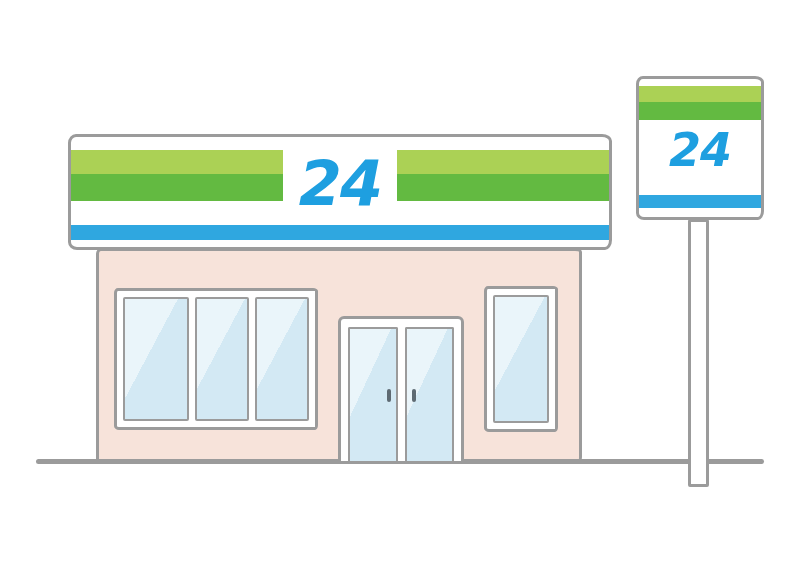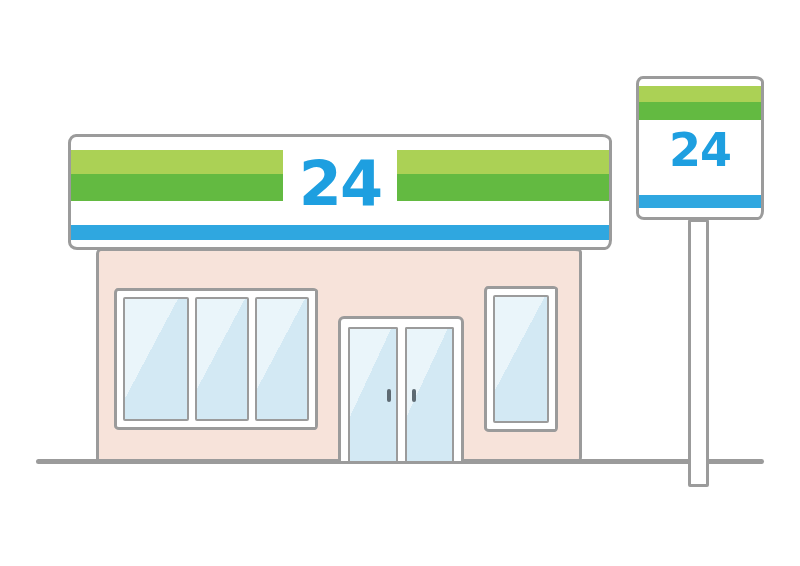--- a/index.html
+++ b/index.html
@@ -10,21 +10,21 @@
     --wall-pink:#f7e3da;
     --glass-blue:#d3e9f4;
     --glass-highlight:#eaf5fa;
     --outline-gray:#9b9b9b;
     --handle-gray:#5e6a72;
     --white:#ffffff;
   }
   html,body{margin:0;padding:0;background:#fff;}
   .canvas{
     position:relative;width:800px;height:540px;background:var(--white);
-    overflow:hidden;font-family:"DejaVu Sans","Liberation Sans",sans-serif;
+    overflow:hidden;font-family:"DejaVu Sans","Liberation Sans",sans-serif;font-style:italic;
   }
   .canvas *{box-sizing:border-box;}
 
   
   .wall{
     position:absolute;left:96px;top:248px;width:486px;height:216px;
     background:var(--wall-pink);
     border:3px solid var(--outline-gray);
     border-radius:5px 7px 4px 6px / 6px 4px 7px 5px;
   }

